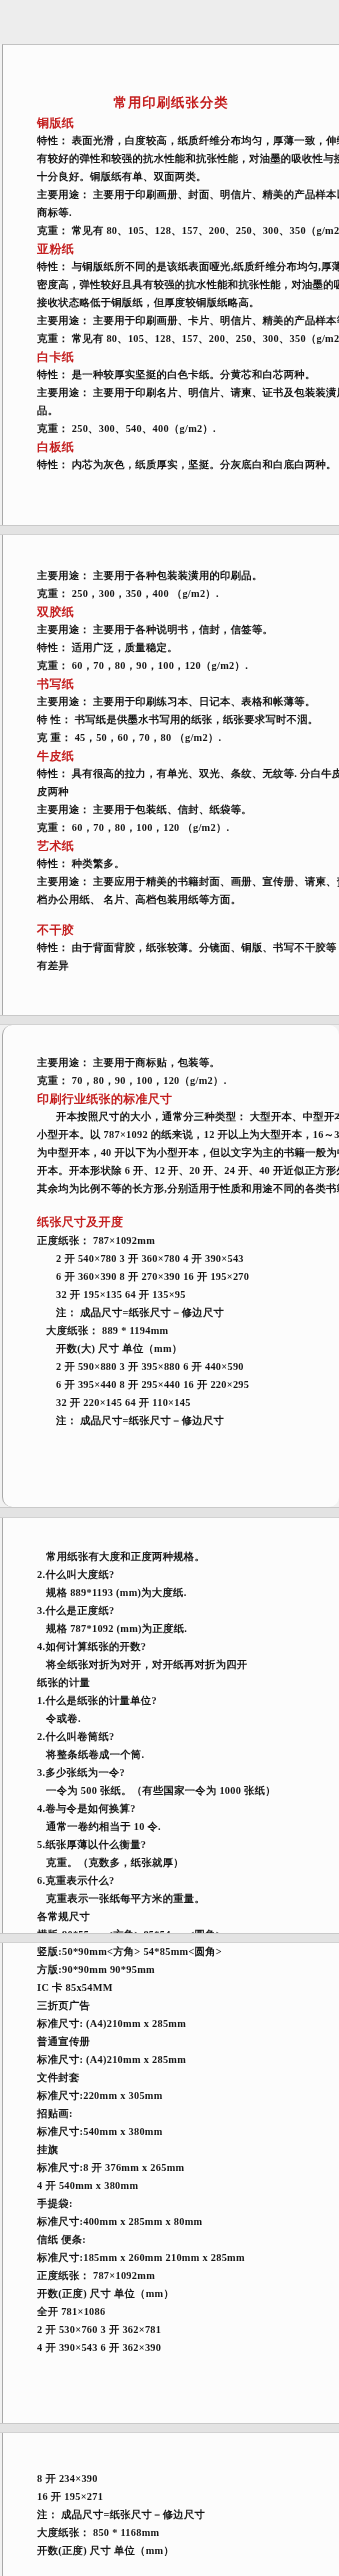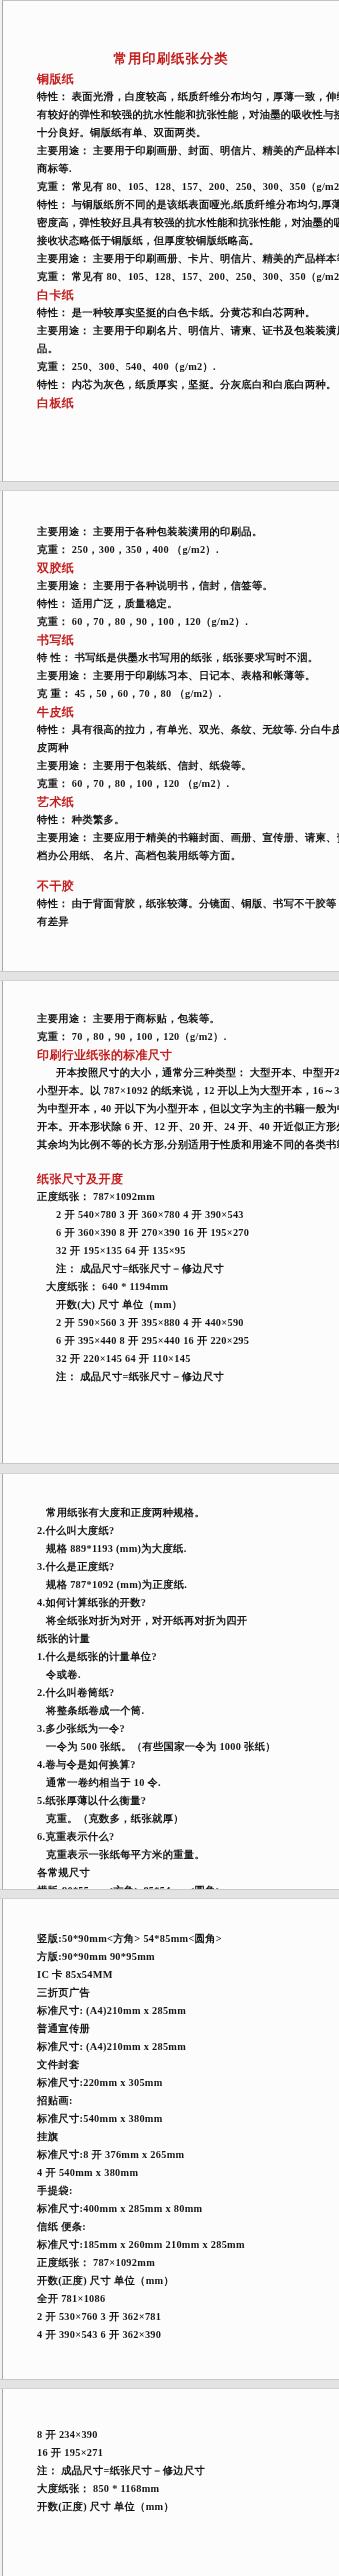--- a/index.html
+++ b/index.html
@@ -13,21 +13,21 @@
     padding-left:2.1px;
     background:#f1f1f1;
   }
   .page {
     background:#fcfcfc;
     border-left:0.5px solid #a8a8a8;
     box-sizing:border-box;
     overflow:hidden;
     position:relative;
   }
-  .page.first { border-top:0.5px solid #c2c2c2; }
+  .page.first { border-top:0.5px solid #c2c2c2;margin-top:44px; }
   .sep {
     height:8.2px;
     background:#e3e3e3;
     border-top:0.5px solid #c9c9c9;
     border-bottom:0.5px solid #d2d2d2;
     margin-left:-2.6px;
     width:340px;
   }
   .line {
     font-weight:bold;
@@ -56,77 +56,78 @@
 <div class="doc" id="doc-root">
     <div class="page first" style="height: 481px; padding-top: 46px;">
       <div class="line title">常用印刷纸张分类</div>
       <div class="line red">铜版纸</div>
       <div class="line">特性： 表面光滑，白度较高，纸质纤维分布均匀，厚薄一致，伸缩性小，</div>
       <div class="line">有较好的弹性和较强的抗水性能和抗张性能，对油墨的吸收性与接受状态</div>
       <div class="line">十分良好。铜版纸有单、双面两类。</div>
       <div class="line">主要用途： 主要用于印刷画册、封面、明信片、精美的产品样本以及彩色</div>
       <div class="line">商标等.</div>
       <div class="line">克重： 常见有 80、105、128、157、200、250、300、350（g/m2）.</div>
+      <div class="line red">亚粉纸</div>
       <div class="line">特性： 与铜版纸所不同的是该纸表面哑光,纸质纤维分布均匀,厚薄性好,</div>
       <div class="line">密度高，弹性较好且具有较强的抗水性能和抗张性能，对油墨的吸收性与</div>
       <div class="line">接收状态略低于铜版纸，但厚度较铜版纸略高。</div>
       <div class="line">主要用途： 主要用于印刷画册、卡片、明信片、精美的产品样本等。</div>
       <div class="line">克重： 常见有 80、105、128、157、200、250、300、350（g/m2）.</div>
       <div class="line red">白卡纸</div>
       <div class="line">特性： 是一种较厚实坚挺的白色卡纸。分黄芯和白芯两种。</div>
       <div class="line">主要用途： 主要用于印刷名片、明信片、请柬、证书及包装装潢用的印刷</div>
       <div class="line">品。</div>
       <div class="line">克重： 250、300、540、400（g/m2）.</div>
+      <div class="line red">白板纸</div>
       <div class="line">特性： 内芯为灰色，纸质厚实，坚挺。分灰底白和白底白两种。</div>
-      <div class="line red">白板纸</div>
     </div>
     <div class="sep"></div>
     <div class="page" style="height: 480px; padding-top: 32px;">
       <div class="line">主要用途： 主要用于各种包装装潢用的印刷品。</div>
       <div class="line">克重： 250，300，350，400 （g/m2）.</div>
       <div class="line red">双胶纸</div>
       <div class="line">主要用途： 主要用于各种说明书，信封，信签等。</div>
       <div class="line">特性： 适用广泛，质量稳定。</div>
       <div class="line">克重： 60，70，80，90，100，120（g/m2）.</div>
       <div class="line red">书写纸</div>
+      <div class="line">主要用途： 主要用于印刷练习本、日记本、表格和帐薄等。</div>
       <div class="line">特 性： 书写纸是供墨水书写用的纸张，纸张要求写时不洇。</div>
-      <div class="line">主要用途： 主要用于印刷练习本、日记本、表格和帐薄等。</div>
       <div class="line">克 重： 45，50，60，70，80 （g/m2）.</div>
       <div class="line red">牛皮纸</div>
       <div class="line">特性： 具有很高的拉力，有单光、双光、条纹、无纹等. 分白牛皮和黄牛</div>
       <div class="line">皮两种</div>
       <div class="line">主要用途： 主要用于包装纸、信封、纸袋等。</div>
       <div class="line">克重： 60，70，80，100，120 （g/m2）.</div>
       <div class="line red">艺术纸</div>
       <div class="line">特性： 种类繁多。</div>
       <div class="line">主要用途： 主要应用于精美的书籍封面、画册、宣传册、请柬、贺卡、高</div>
       <div class="line">档办公用纸、 名片、高档包装用纸等方面。</div>
       <div class="line red" style="margin-top: 12px;">不干胶</div>
       <div class="line">特性： 由于背面背胶，纸张较薄。分镜面、铜版、书写不干胶等，且粘性</div>
       <div class="line">有差异</div>
     </div>
     <div class="sep"></div>
-    <div class="page" style="height: 482px; padding-top: 29px;">
+    <div class="page" style="height: 482px; padding-top: 29px; border-radius: 10px;">
       <div class="line">主要用途： 主要用于商标贴，包装等。</div>
       <div class="line">克重： 70，80，90，100，120（g/m2）.</div>
       <div class="line red">印刷行业纸张的标准尺寸</div>
       <div class="line ind2">开本按照尺寸的大小，通常分三种类型： 大型开本、中型开本和</div>
       <div class="line">小型开本。以 787×1092 的纸来说，12 开以上为大型开本，16～36 开</div>
       <div class="line">为中型开本，40 开以下为小型开本，但以文字为主的书籍一般为中型</div>
       <div class="line">开本。开本形状除 6 开、12 开、20 开、24 开、40 开近似正方形外，</div>
       <div class="line">其余均为比例不等的长方形,分别适用于性质和用途不同的各类书籍.</div>
-      <div class="line red" style="margin-top: 15.5px;">纸张尺寸及开度</div>
+      <div class="line red" style="margin-top: 15.5px; font-family: Liberation Mono, monospace;">纸张尺寸及开度</div>
       <div class="line">正度纸张： 787×1092mm</div>
       <div class="line ind2">2 开  540×780      3 开  360×780      4 开  390×543</div>
       <div class="line ind2">6 开  360×390      8 开  270×390      16 开  195×270</div>
       <div class="line ind2">32 开  195×135    64 开  135×95</div>
       <div class="line ind2">注： 成品尺寸=纸张尺寸－修边尺寸</div>
-      <div class="line ind1">大度纸张： 640 * 1194mm</div>
+      <div class="line ind1">大度纸张： 889 * 1194mm</div>
       <div class="line ind2">开数(大) 尺寸 单位（mm）</div>
-      <div class="line ind2">2 开  590×560      3 开  395×880      4 开  440×590</div>
+      <div class="line ind2">2 开  590×880      3 开  395×880      6 开  440×590</div>
       <div class="line ind2">6 开  395×440      8 开  295×440      16 开  220×295</div>
       <div class="line ind2">32 开  220×145    64 开  110×145</div>
       <div class="line ind2">注： 成品尺寸=纸张尺寸－修边尺寸</div>
     </div>
     <div class="sep"></div>
     <div class="page" style="height: 415px; padding-top: 30px;">
       <div class="line ind1">常用纸张有大度和正度两种规格。</div>
       <div class="line">2.什么叫大度纸?</div>
       <div class="line ind1">规格 889*1193 (mm)为大度纸.</div>
       <div class="line">3.什么是正度纸?</div>
@@ -143,21 +144,21 @@
       <div class="line">4.卷与令是如何换算?</div>
       <div class="line ind1">通常一卷约相当于 10 令.</div>
       <div class="line">5.纸张厚薄以什么衡量?</div>
       <div class="line ind1">克重。（克数多，纸张就厚）</div>
       <div class="line">6.克重表示什么?</div>
       <div class="line ind1">克重表示一张纸每平方米的重量。</div>
       <div class="line">各常规尺寸</div>
       <div class="line">横版:90*55mm&lt;方角&gt; 85*54mm&lt;圆角&gt;</div>
     </div>
     <div class="sep"></div>
-    <div class="page" style="height: 480px; padding-top: 31px;">
+    <div class="page" style="height: 480px; ">
       <div class="line">竖版:50*90mm&lt;方角&gt; 54*85mm&lt;圆角&gt;</div>
       <div class="line">方版:90*90mm 90*95mm</div>
       <div class="line">IC 卡   85x54MM</div>
       <div class="line">三折页广告</div>
       <div class="line">标准尺寸: (A4)210mm x 285mm</div>
       <div class="line">普通宣传册</div>
       <div class="line">标准尺寸: (A4)210mm x 285mm</div>
       <div class="line">文件封套</div>
       <div class="line">标准尺寸:220mm x 305mm</div>
       <div class="line">招贴画:</div>

